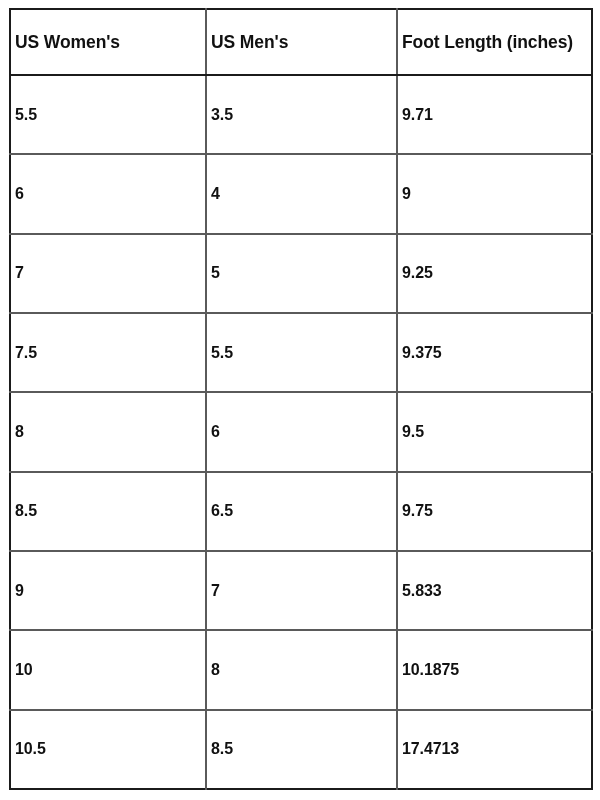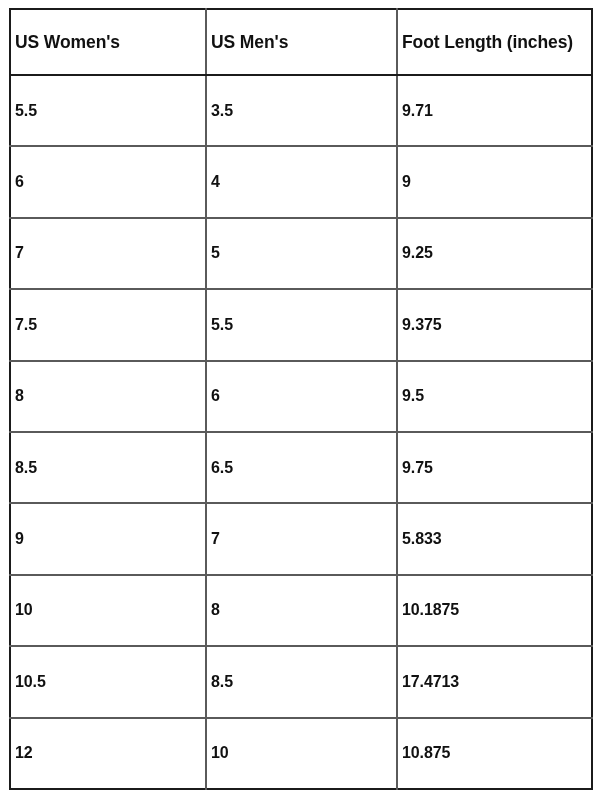--- a/index.html
+++ b/index.html
@@ -130,20 +130,15 @@
       <tr>
         <td>10</td>
         <td>8</td>
         <td>10.1875</td>
       </tr>
       <tr>
         <td>10.5</td>
         <td>8.5</td>
         <td>17.4713</td>
       </tr>
-      <tr>
-        <td>12</td>
-        <td>10</td>
-        <td>10.875</td>
-      </tr>
     </tbody>
   </table>
 </div>
 
 </body></html>

